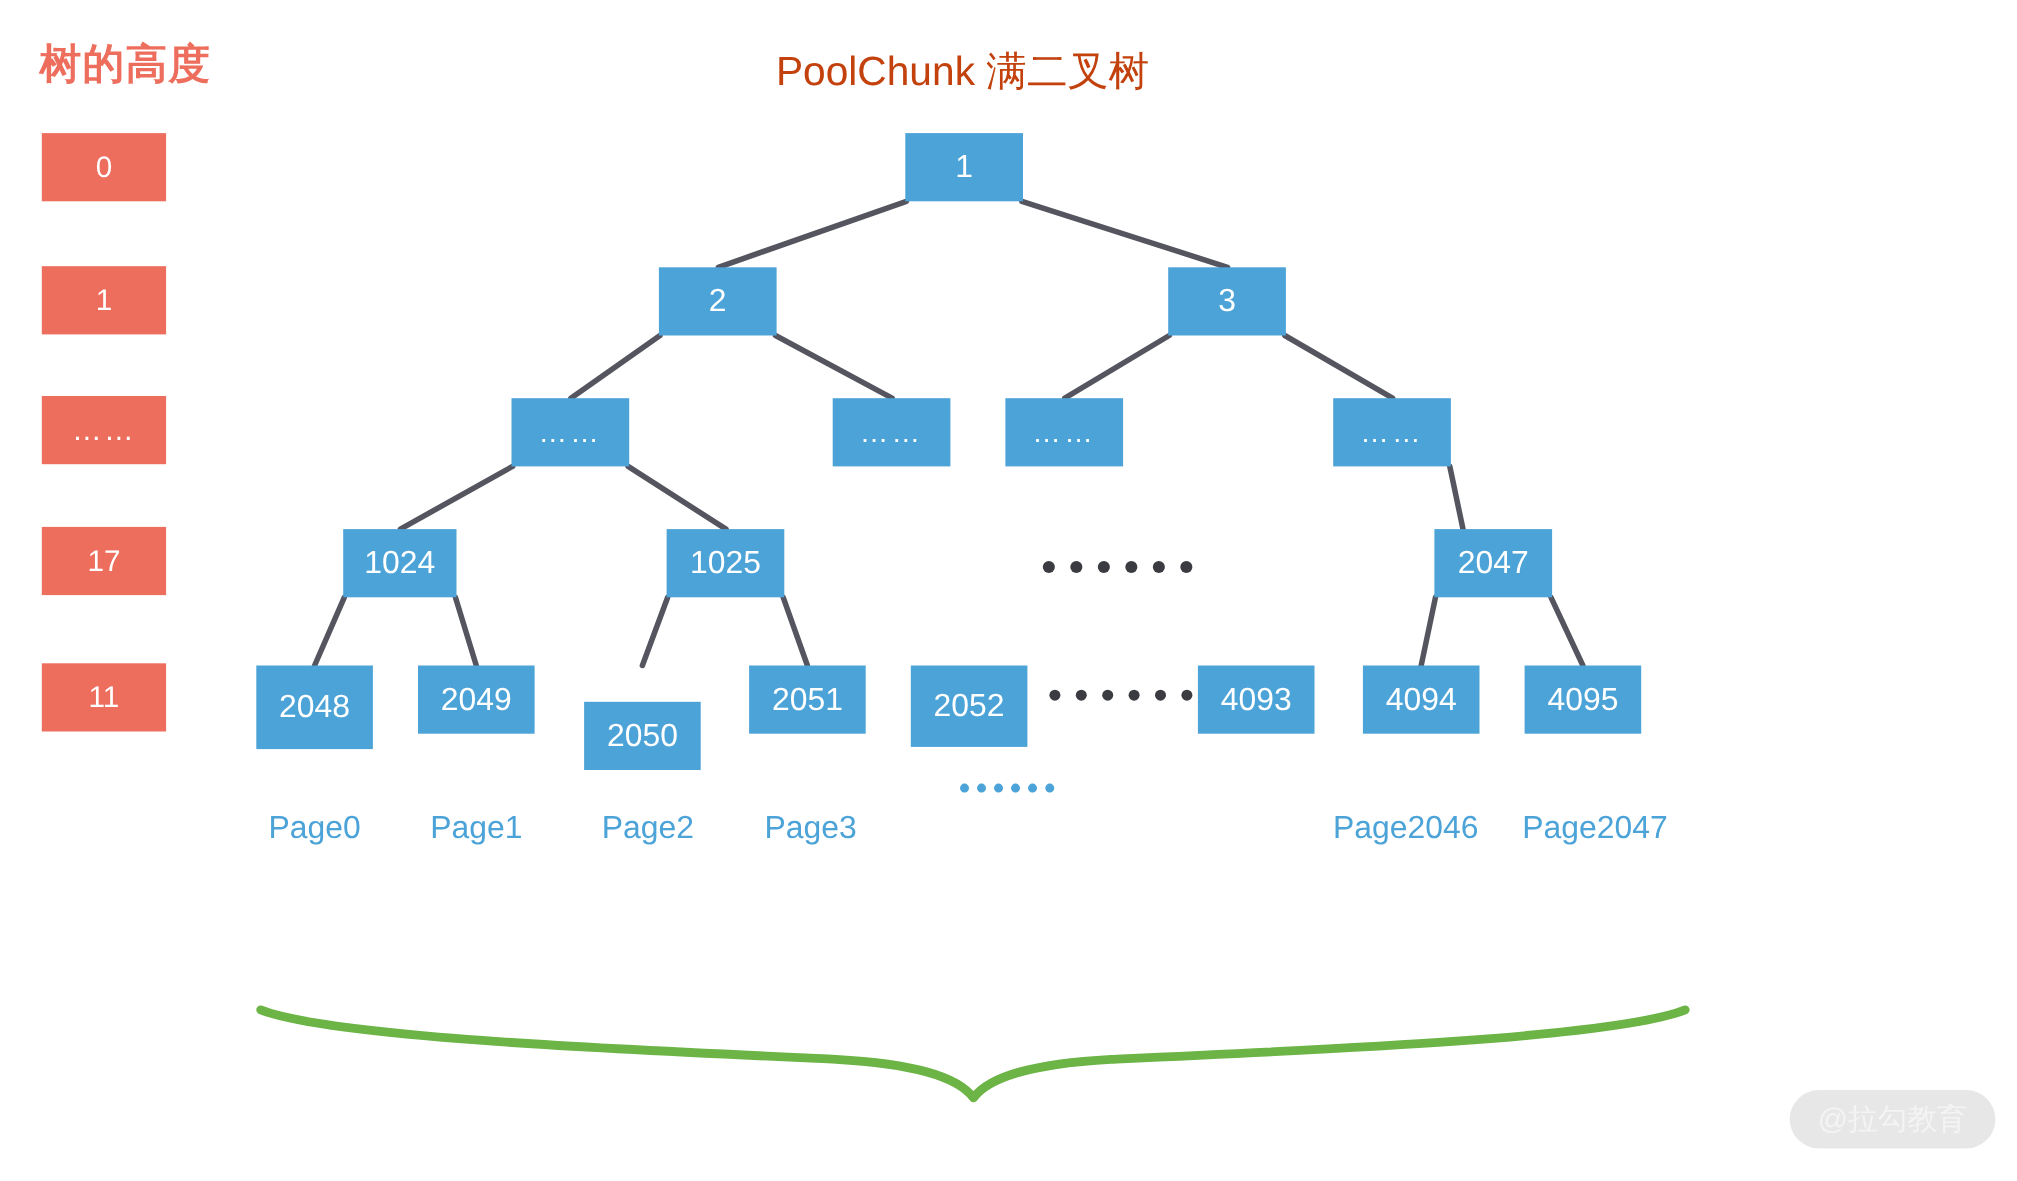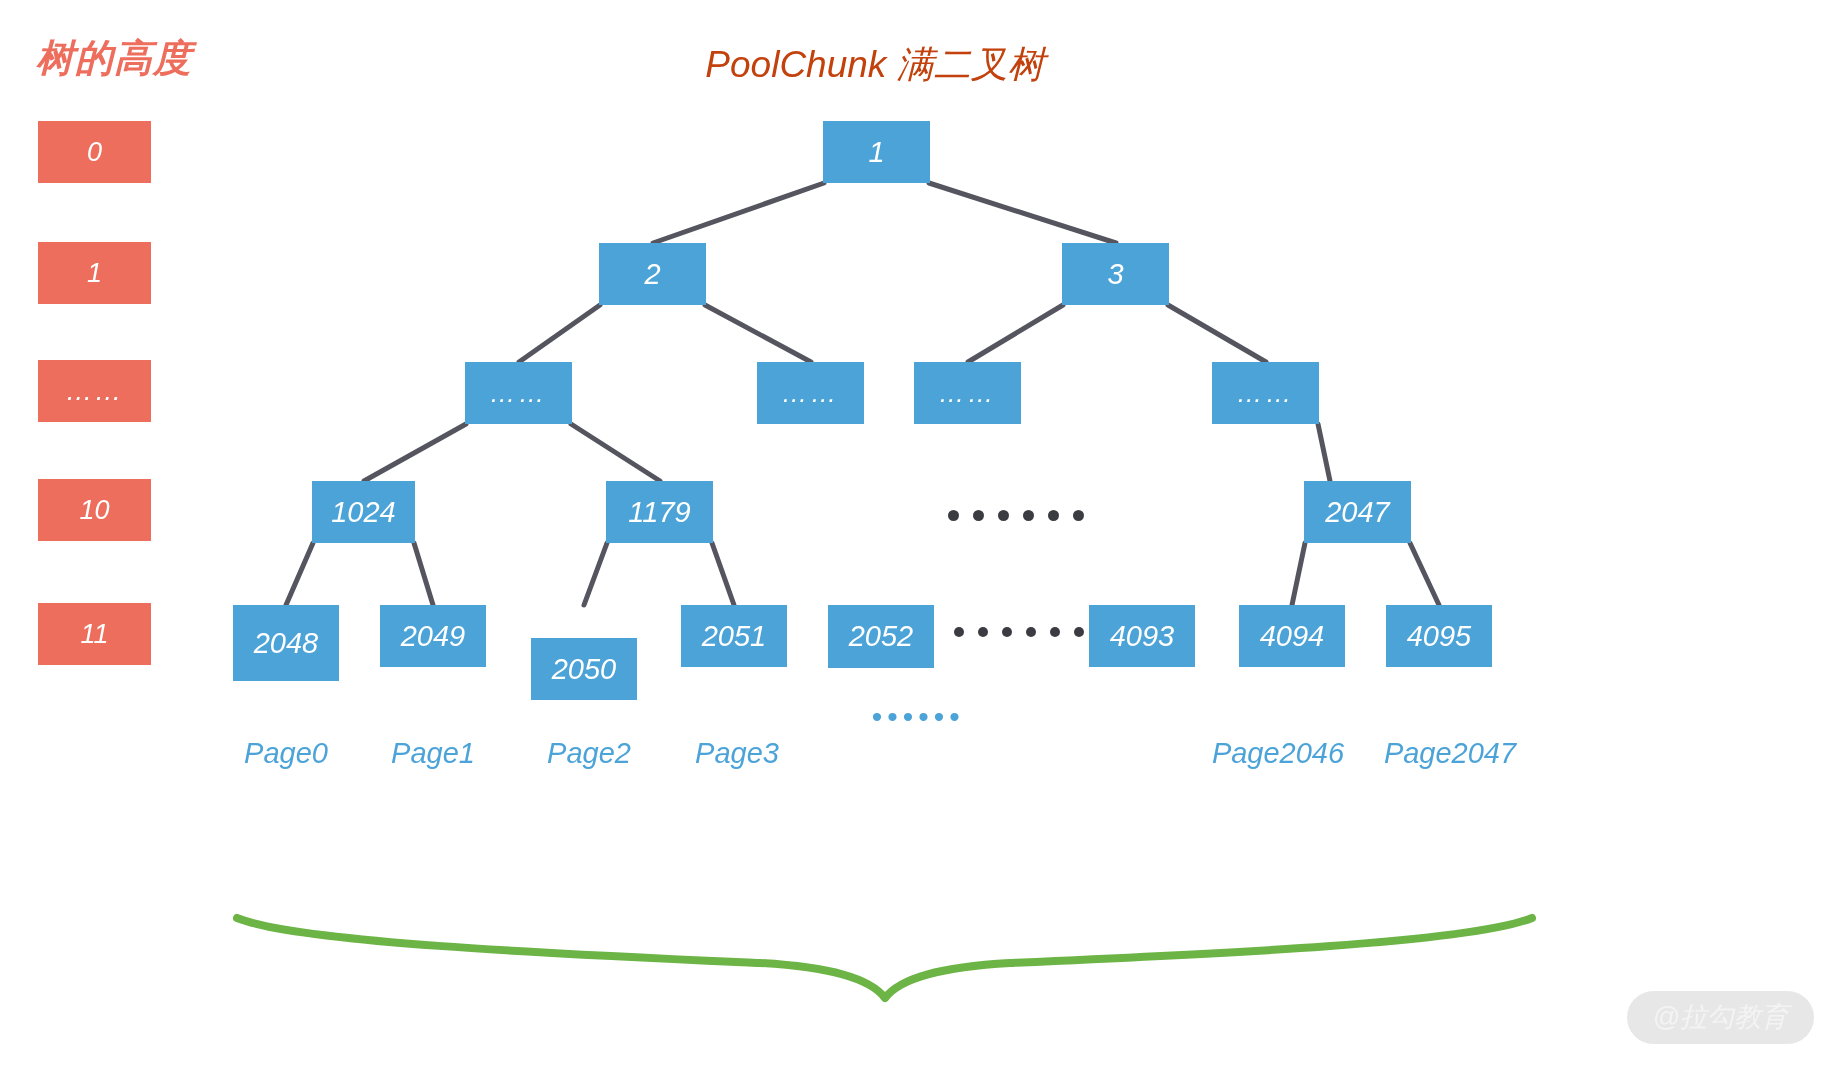--- a/index.html
+++ b/index.html
@@ -19,21 +19,21 @@
     overflow: hidden;
   }
   #edges {
     position: absolute;
     left: 0;
     top: 0;
     width: 1834px;
     height: 1074px;
     pointer-events: none;
   }
-  .abs { position: absolute; font-style: italic; }
+  .abs { position: absolute; }
 
   
   .height-title {
     left: 36px;
     top: 33px;
     font-size: 38px;
     font-weight: 700;
     color: #ee6e5e;
     letter-spacing: 1px;
     white-space: nowrap;
@@ -183,51 +183,51 @@
 
   <div class="abs height-title">树的高度</div>
 
   <div class="abs main-title">
     <span class="main-title-inner">PoolChunk 满二叉树</span>
   </div>
 
   <div class="abs level-badge" style="left:38px; top:121px;">0</div>
   <div class="abs level-badge" style="left:38px; top:242px;">1</div>
   <div class="abs level-badge dots" style="left:38px; top:360px;">……</div>
-  <div class="abs level-badge" style="left:38px; top:479px;">10</div>
+  <div class="abs level-badge" style="left:38px; top:479px;">17</div>
   <div class="abs level-badge" style="left:38px; top:603px;">11</div>
 
   <div class="abs node" style="left:823px; top:121px; width:107px; height:62px;">1</div>
 
   <div class="abs node" style="left:599px; top:243px; width:107px; height:62px;">2</div>
   <div class="abs node" style="left:1062px; top:243px; width:107px; height:62px;">3</div>
 
   <div class="abs node dots" style="left:465px; top:362px; width:107px; height:62px;">……</div>
   <div class="abs node dots" style="left:757px; top:362px; width:107px; height:62px;">……</div>
   <div class="abs node dots" style="left:914px; top:362px; width:107px; height:62px;">……</div>
   <div class="abs node dots" style="left:1212px; top:362px; width:107px; height:62px;">……</div>
 
   <div class="abs node" style="left:312px; top:481px; width:103px; height:62px;">1024</div>
-  <div class="abs node" style="left:606px; top:481px; width:107px; height:62px;">1179</div>
+  <div class="abs node" style="left:606px; top:481px; width:107px; height:62px;">1025</div>
   <div class="abs node" style="left:1304px; top:481px; width:107px; height:62px;">2047</div>
 
   <div class="abs dot-row" style="left:948px; top:510px;">
     <span class="dot"></span>
     <span class="dot"></span>
     <span class="dot"></span>
     <span class="dot"></span>
     <span class="dot"></span>
     <span class="dot"></span>
   </div>
 
   <div class="abs node" style="left:233px; top:605px; width:106px; height:76px;">2048</div>
   <div class="abs node" style="left:380px; top:605px; width:106px; height:62px;">2049</div>
   <div class="abs node" style="left:531px; top:638px; width:106px; height:62px;">2050</div>
   <div class="abs node" style="left:681px; top:605px; width:106px; height:62px;">2051</div>
-  <div class="abs node" style="left:828px; top:605px; width:106px; height:63px;">2052</div>
+  <div class="abs node" style="left:828px; top:605px; width:106px; height:74px;">2052</div>
   <div class="abs node" style="left:1089px; top:605px; width:106px; height:62px;">4093</div>
   <div class="abs node" style="left:1239px; top:605px; width:106px; height:62px;">4094</div>
   <div class="abs node" style="left:1386px; top:605px; width:106px; height:62px;">4095</div>
 
   <div class="abs dot-row small" style="left:954px; top:627px;">
     <span class="dot"></span>
     <span class="dot"></span>
     <span class="dot"></span>
     <span class="dot"></span>
     <span class="dot"></span>

